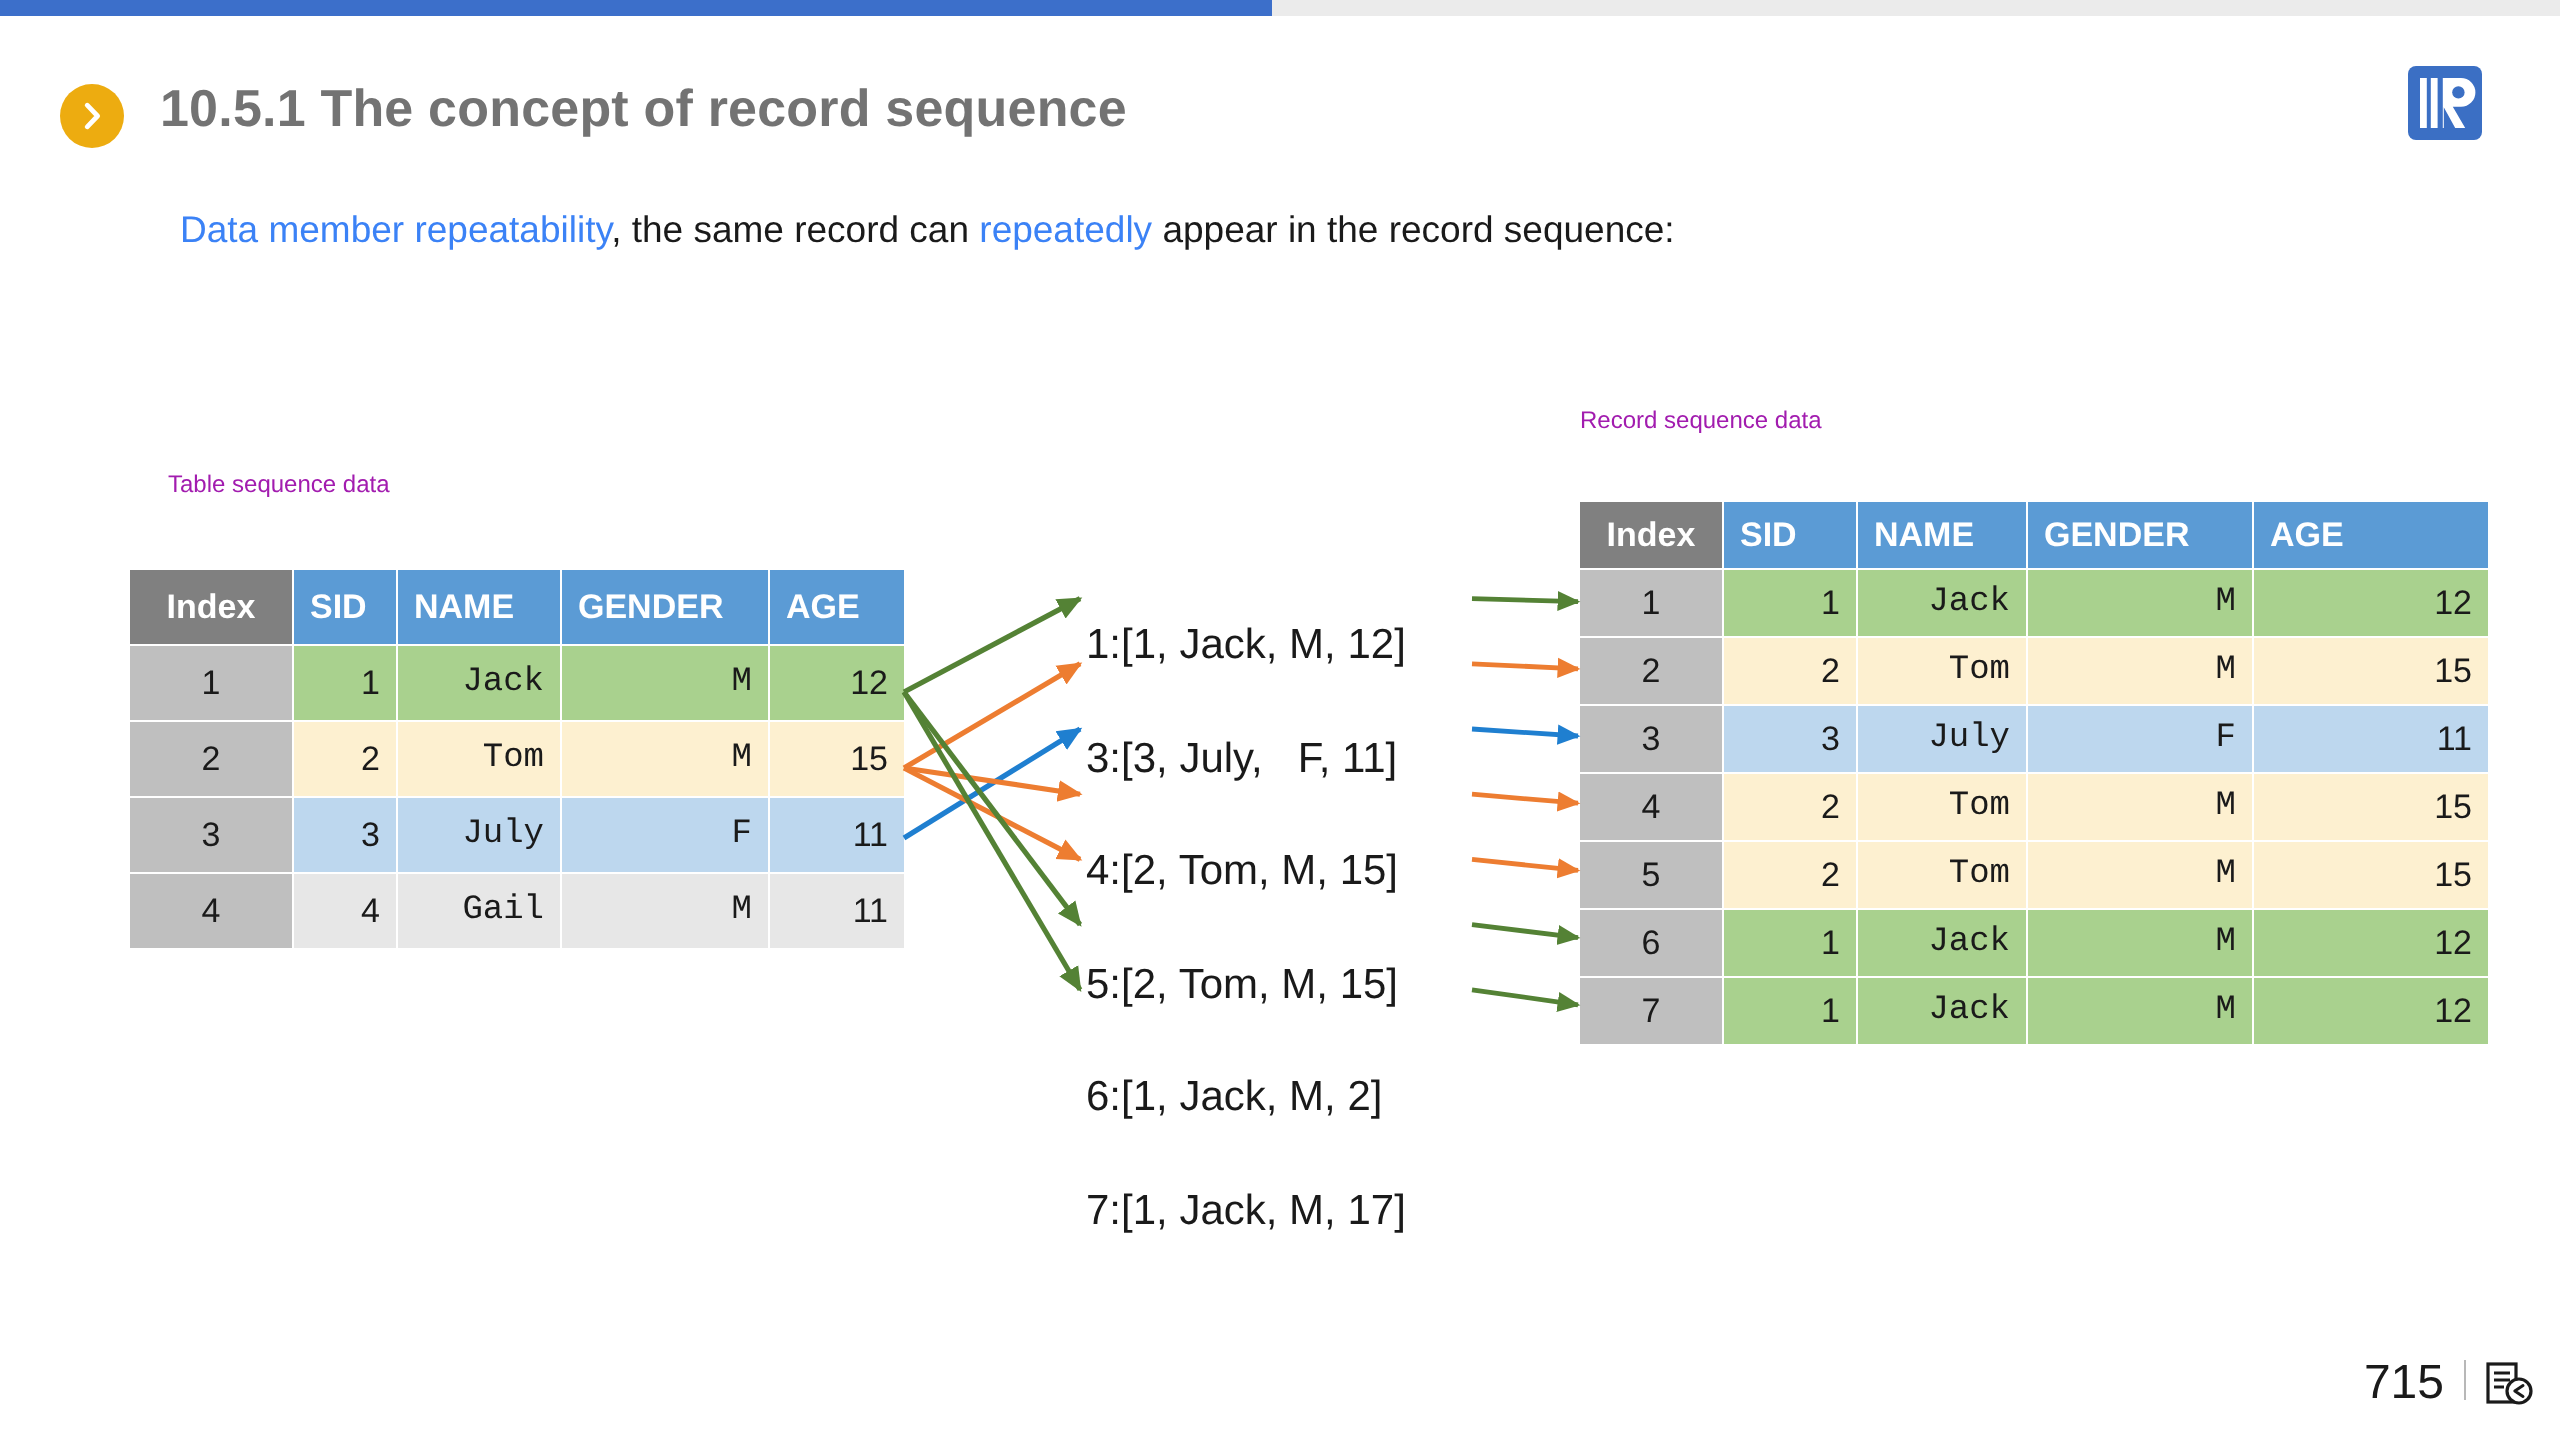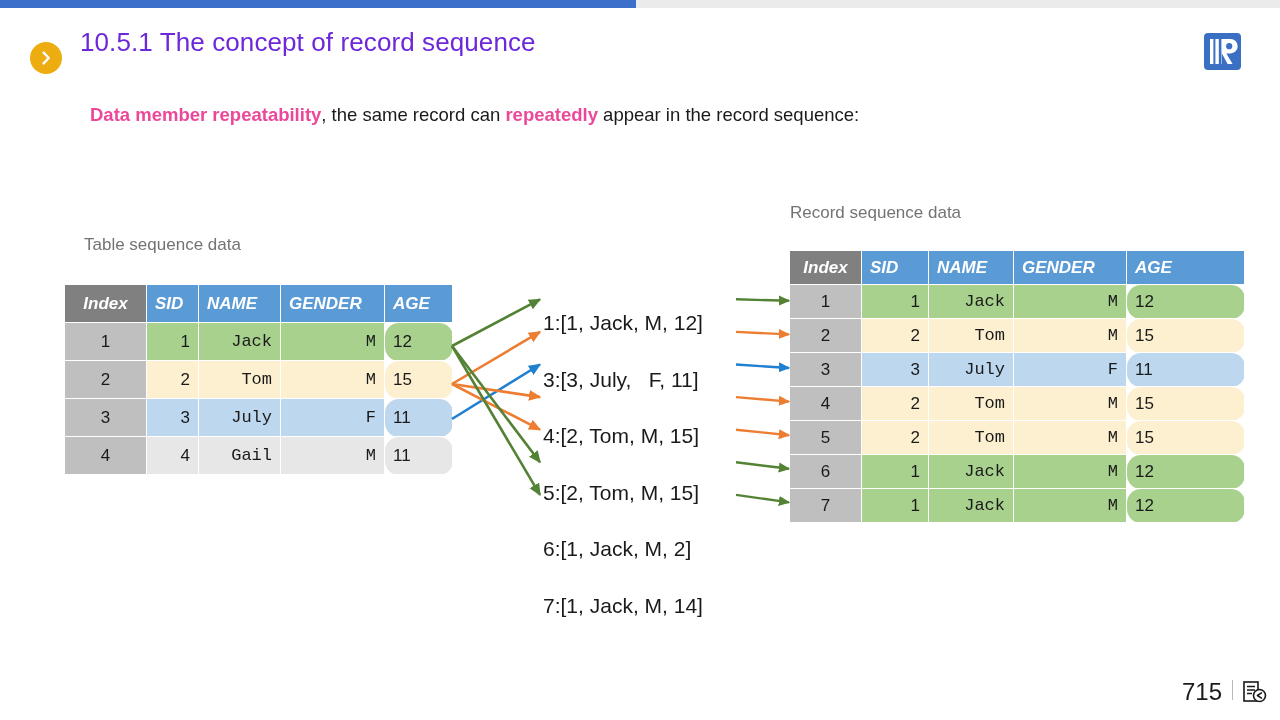--- a/index.html
+++ b/index.html
@@ -42,53 +42,53 @@
     border-radius: 50%;
     background: #edac10;
     display: flex;
     align-items: center;
     justify-content: center;
   }
   .title-chevron svg { display: block; }
 
   .page-title {
     position: absolute;
-    left: 80px; top: 27px;
+    left: 80px; top: 39px;
     font-size: 26px;
-    font-weight: normal;
-    color: #6d28d9;
+    font-weight: bold;
+    color: #737373;
     letter-spacing: 0.1px;
     white-space: nowrap;
   }
 
   .brand-logo {
     position: absolute;
     right: 37px; top: 31px;
     width: 41px; height: 41px;
   }
 
   
   .subtitle {
     position: absolute;
     left: 90px; top: 104px;
     font-size: 18.5px;
     color: #1a1a1a;
     white-space: nowrap;
   }
   .subtitle .hl {
-    color: #ec4899;
-    font-weight: bold;
+    color: #3b82f6;
+    font-weight: normal;
     text-align: center;
   }
 
   
   .caption {
     position: absolute;
-    font-size: 17px;
-    color: #737373;
+    font-size: 12px;
+    color: #a21caf;
     white-space: nowrap;
   }
   .caption.left-cap  { left: 84px;  top: 235px; }
   .caption.right-cap { left: 790px; top: 203px; }
 
   
   .dtable {
     position: absolute;
     border-collapse: collapse;
     table-layout: fixed;
@@ -99,34 +99,33 @@
     border: 1px solid #ffffff;
     padding: 0 8px;
     font-weight: normal;
     white-space: nowrap;
   }
   .dtable thead th {
     background: #5b9bd5;
     color: #ffffff;
     font-weight: bold;
     font-size: 17px;
-    font-style: italic;
   }
   .dtable thead th.idx-h {
     background: #808080;
     text-align: center;
   }
   .dtable td.idx-c {
     background: #bfbfbf;
     text-align: center;
   }
   .dtable td.c-sid { text-align: right; }
   .dtable td.c-name,
   .dtable td.c-gender { text-align: right; font-family: Liberation Mono, monospace; }
-  .dtable td.c-age { text-align: left; border-radius: 14px; }
+  .dtable td.c-age { text-align: right; }
 
   
   tr.tint-green  td:not(.idx-c) { background: #a9d18e; }
   tr.tint-amber  td:not(.idx-c) { background: #fdf0d0; }
   tr.tint-blue   td:not(.idx-c) { background: #bdd7ee; }
   tr.tint-gray   td:not(.idx-c) { background: #e7e7e7; }
 
   
   #left-table { left: 64px; top: 284px; width: 388px; }
   #left-table th, #left-table td { height: 38px; }
@@ -277,21 +276,21 @@
         </tr>
       </tbody>
   </table>
 
   <div id="record-list">
       <div class="rec-item">1:[1, Jack, M, 12]</div>
       <div class="rec-item">3:[3, July,   F, 11]</div>
       <div class="rec-item">4:[2, Tom, M, 15]</div>
       <div class="rec-item">5:[2, Tom, M, 15]</div>
       <div class="rec-item">6:[1, Jack, M, 2]</div>
-      <div class="rec-item">7:[1, Jack, M, 14]</div>
+      <div class="rec-item">7:[1, Jack, M, 17]</div>
     </div>
 
   <table class="dtable" id="right-table">
     <colgroup>
       <col class="w-idx">
         <col class="w-sid">
         <col class="w-name">
         <col class="w-gender">
         <col class="w-age">
     </colgroup>

